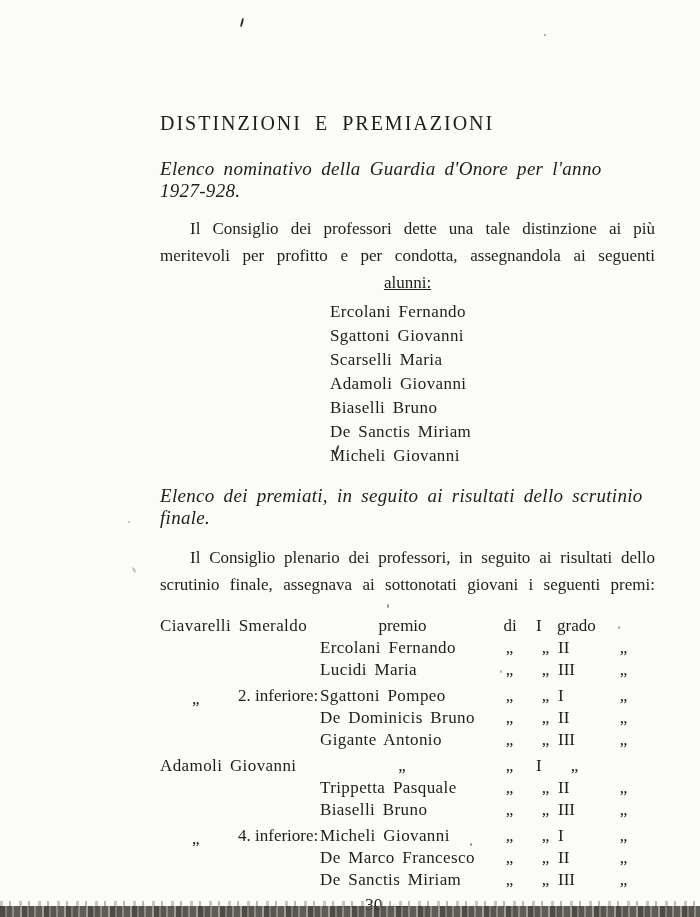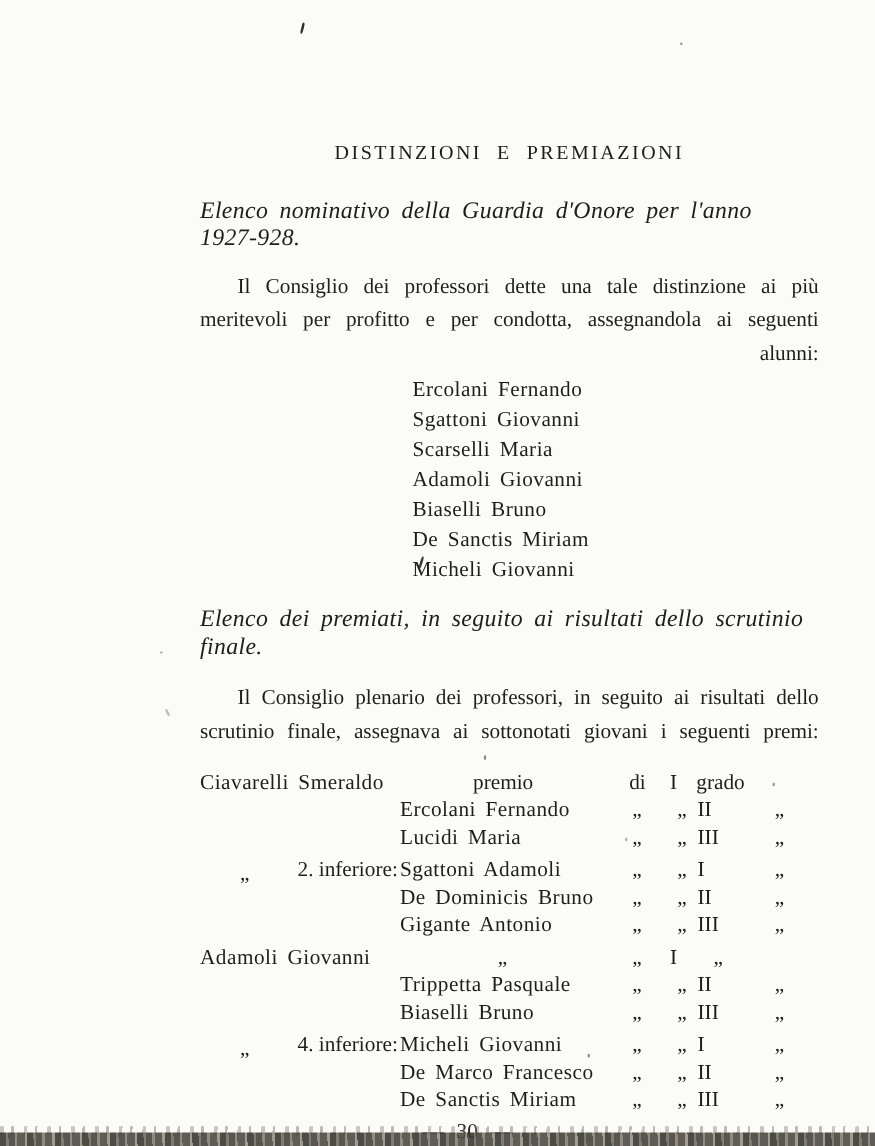--- a/index.html
+++ b/index.html
@@ -7,36 +7,36 @@
   .page {
     position:relative; width:700px; height:917px;
     background:#fbfbf8;
     font-family:"Liberation Serif","DejaVu Serif",serif;
     color:#1d1d1b;
     overflow:hidden;
   }
   .content { position:absolute; left:160px; top:112px; width:495px; }
 
   .title {
-    text-align:center; font-size:16px; line-height:22px;
+    font-size:20px; line-height:22px;
     letter-spacing:2px; word-spacing:6px; font-weight:normal; margin:0;
   }
   .ital-heading {
     font-style:italic; font-size:19px; line-height:22px;
     word-spacing:4px; letter-spacing:0.3px;
   }
   .heading-guardia { margin-top:24px; }
   .heading-premiati { margin-top:17px; }
 
   .para { font-size:17px; line-height:27px; }
   .para-guardia { margin-top:13px; }
   .para-premiati { margin-top:15px; }
   .jline { text-align:justify; text-align-last:justify; width:100%; }
   .indent { padding-left:30px; box-sizing:border-box; }
-  .plain-line { text-align:right; }
+  .plain-line { text-align:center;text-decoration:underline; }
 
   .names { margin-top:4px; margin-left:170px; font-size:17px; line-height:24px; }
   .name-line { letter-spacing:0.4px; word-spacing:3px; }
 
   .prize-table { margin-top:17px; font-size:17px; }
   .pgroup { margin-top:4px; }
   .pgroup:first-child { margin-top:0; }
   .trow {
     display:grid;
     grid-template-columns:160px 165px 50px 22px 36px 62px;
@@ -139,21 +139,21 @@
           <div class="c-premio ditto-mark">„</div>
           <div class="c-di ditto-mark">„</div>
           <div class="c-grade">III</div>
           <div class="c-grado ditto-mark">„</div>
         </div>
       </div>
 
       <div class="pgroup">
         <div class="trow">
           <div class="c-classe"><span class="classe-word as-ditto">„</span><span>2. inferiore:</span></div>
-          <div class="c-name">Sgattoni Adamoli</div>
+          <div class="c-name">Sgattoni Pompeo</div>
           <div class="c-premio ditto-mark">„</div>
           <div class="c-di ditto-mark">„</div>
           <div class="c-grade">I</div>
           <div class="c-grado ditto-mark">„</div>
         </div>
         <div class="trow">
           <div class="c-classe"></div>
           <div class="c-name">De Dominicis Bruno</div>
           <div class="c-premio ditto-mark">„</div>
           <div class="c-di ditto-mark">„</div>

